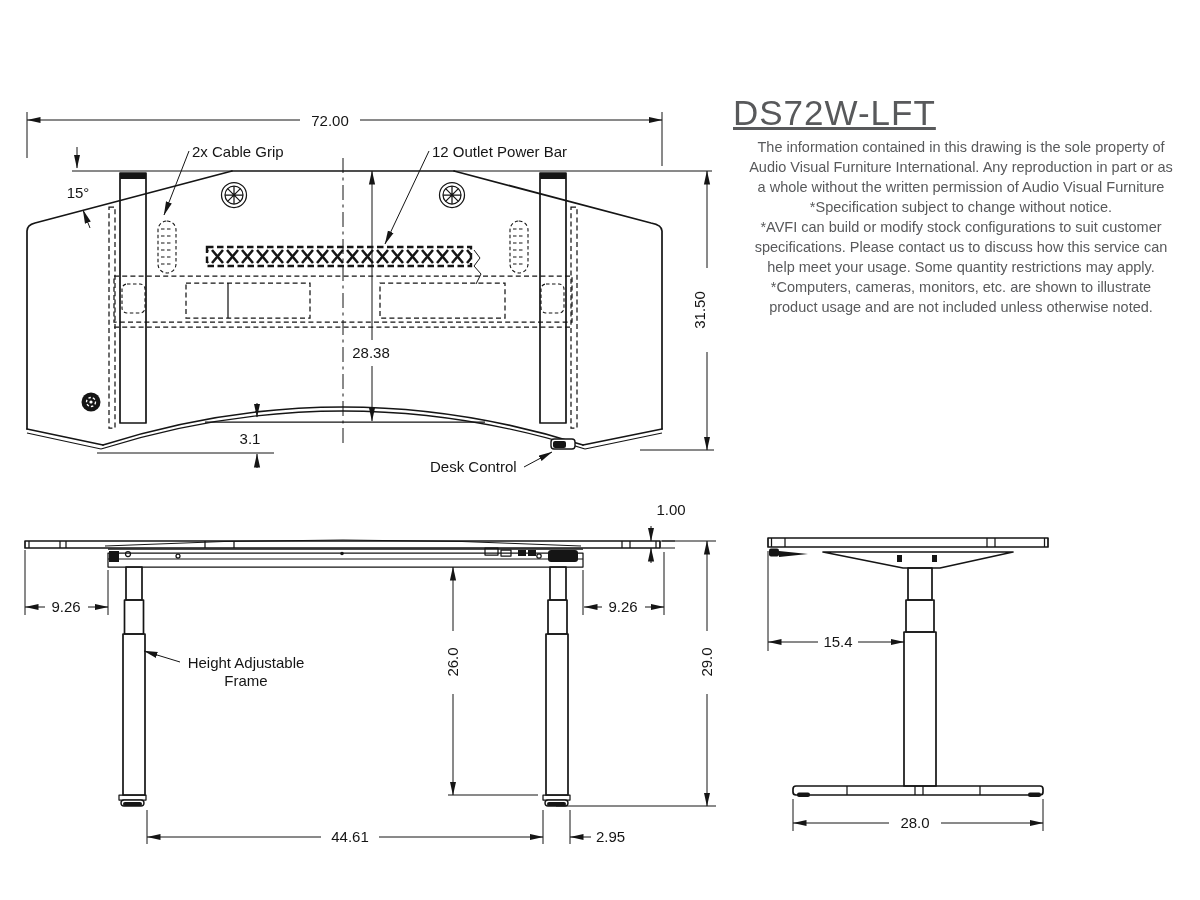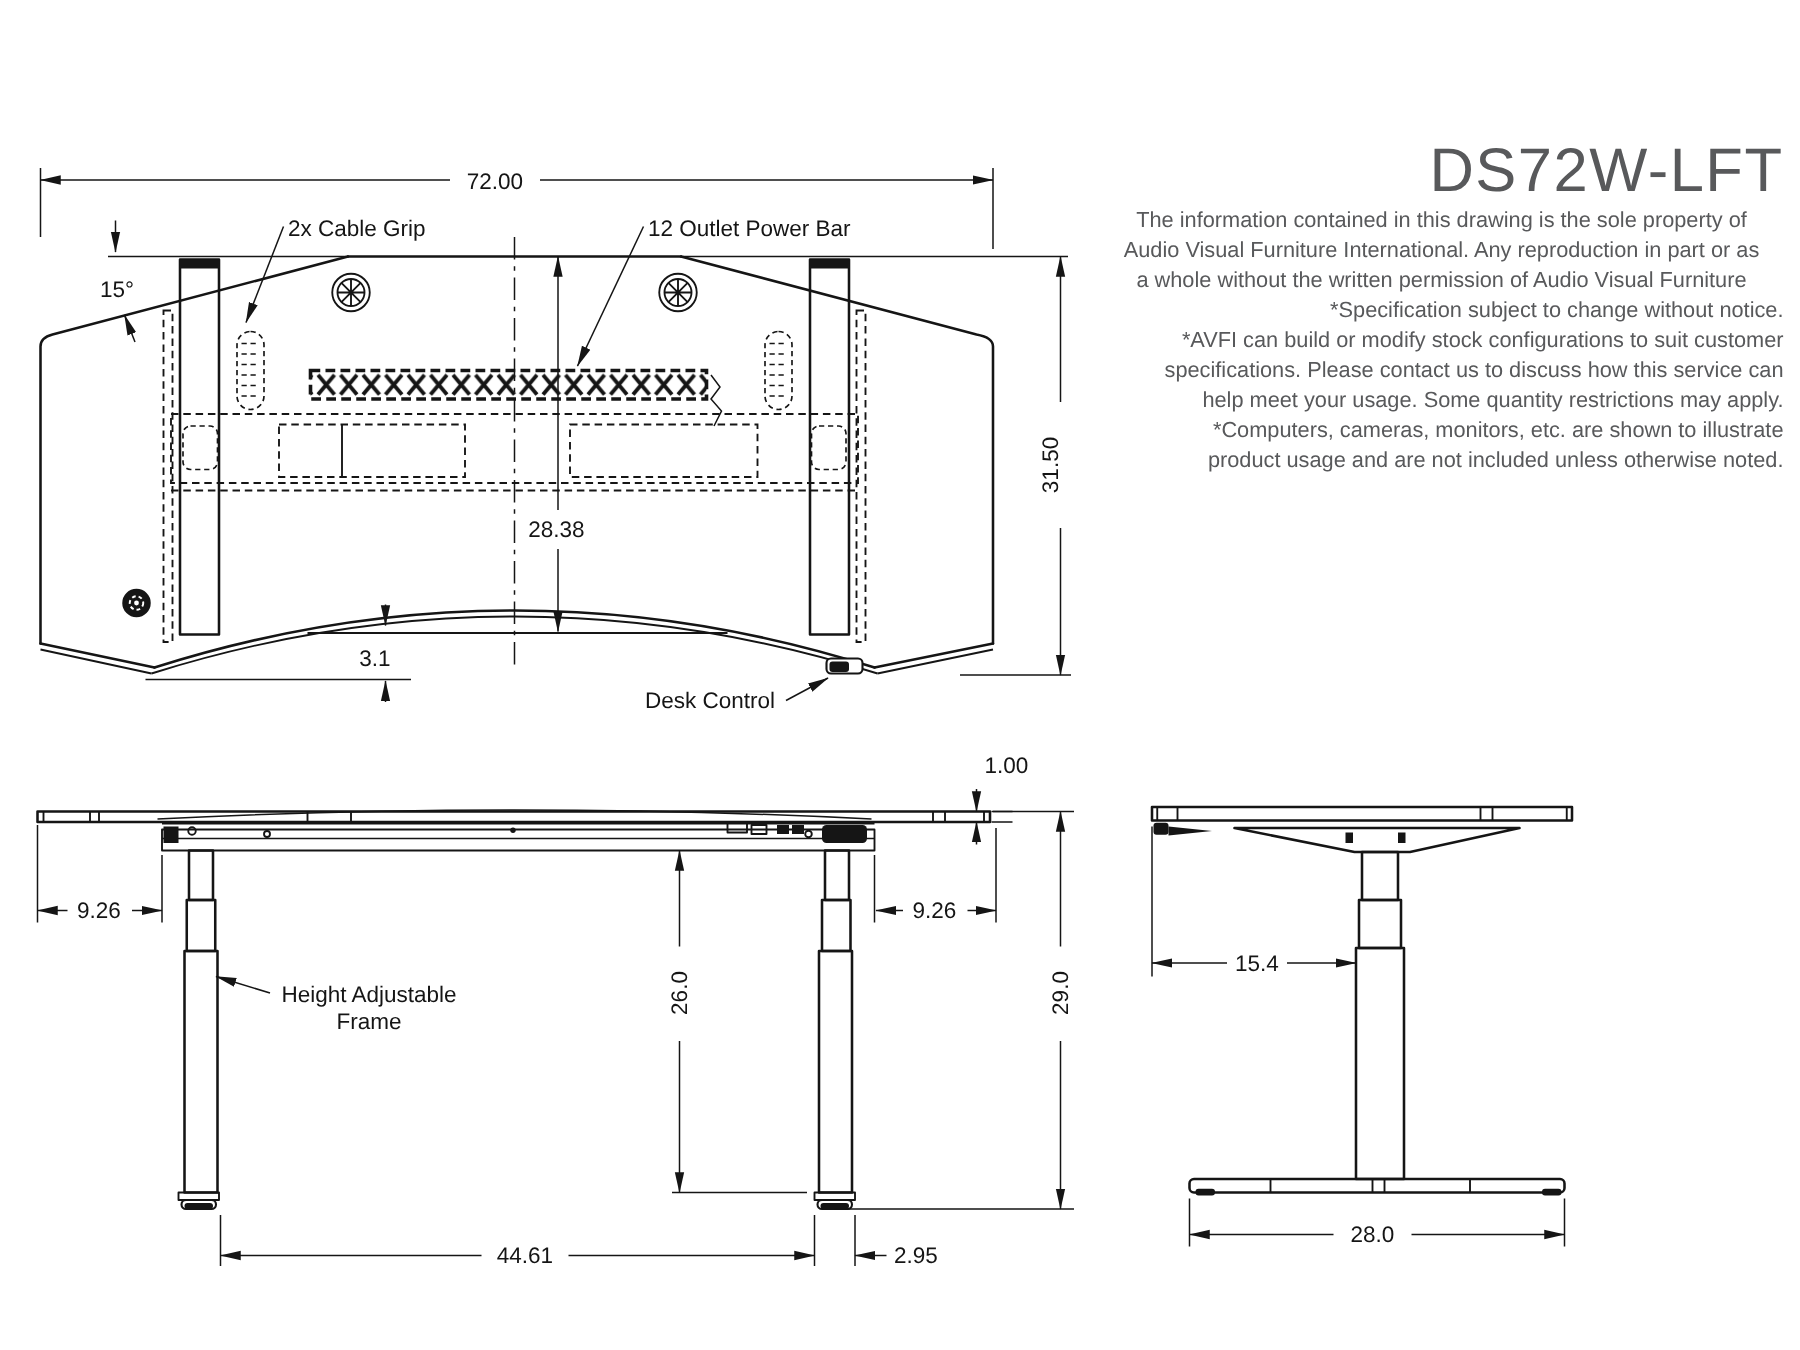--- a/index.html
+++ b/index.html
@@ -12,24 +12,24 @@
   .hid{fill:none;stroke:#151515;stroke-width:1.25;stroke-dasharray:5 3.2;}
   .hid2{fill:none;stroke:#151515;stroke-width:1.1;stroke-dasharray:3.5 2.5;}
   .cl{fill:none;stroke:#151515;stroke-width:1;stroke-dasharray:15 4.5 3 4.5;}
   .dl{fill:none;stroke:#151515;stroke-width:1;}
   .blk{fill:#151515;stroke:none;}
   .wht{fill:#fff;stroke:#151515;stroke-width:1.4;}
   text.dim,text.lbl{font-family:"Liberation Sans",sans-serif;font-size:15px;fill:#151515;}
   text.mid{text-anchor:middle;}
   
   .titleblock{position:absolute;left:733px;top:93px;width:456px;color:#58595b;}
-  .tb-title{font-size:41px;letter-spacing:1px;text-align:right;line-height:40px;}
+  .tb-title{font-size:35px;letter-spacing:1px;text-align:left;line-height:40px;text-decoration:underline;}
   .tb-lines{margin-top:4px;font-size:14.5px;line-height:20px;}
   .tb-lines .c{text-align:center;white-space:nowrap;}
-  .tb-lines .l{text-align:right;white-space:nowrap;}
+  .tb-lines .l{text-align:center;white-space:nowrap;}
 </style>
 </head>
 <body>
 
 <div class="sheet">
 
   <svg width="1200" height="900" viewBox="0 0 1200 900">
     <defs>
       <marker id="ah" viewBox="0 0 14 8" refX="13.5" refY="4" markerWidth="14" markerHeight="8" markerUnits="userSpaceOnUse" orient="auto">
         <path d="M0,0.9 L14,4 L0,7.1 Z" fill="#151515"></path>

